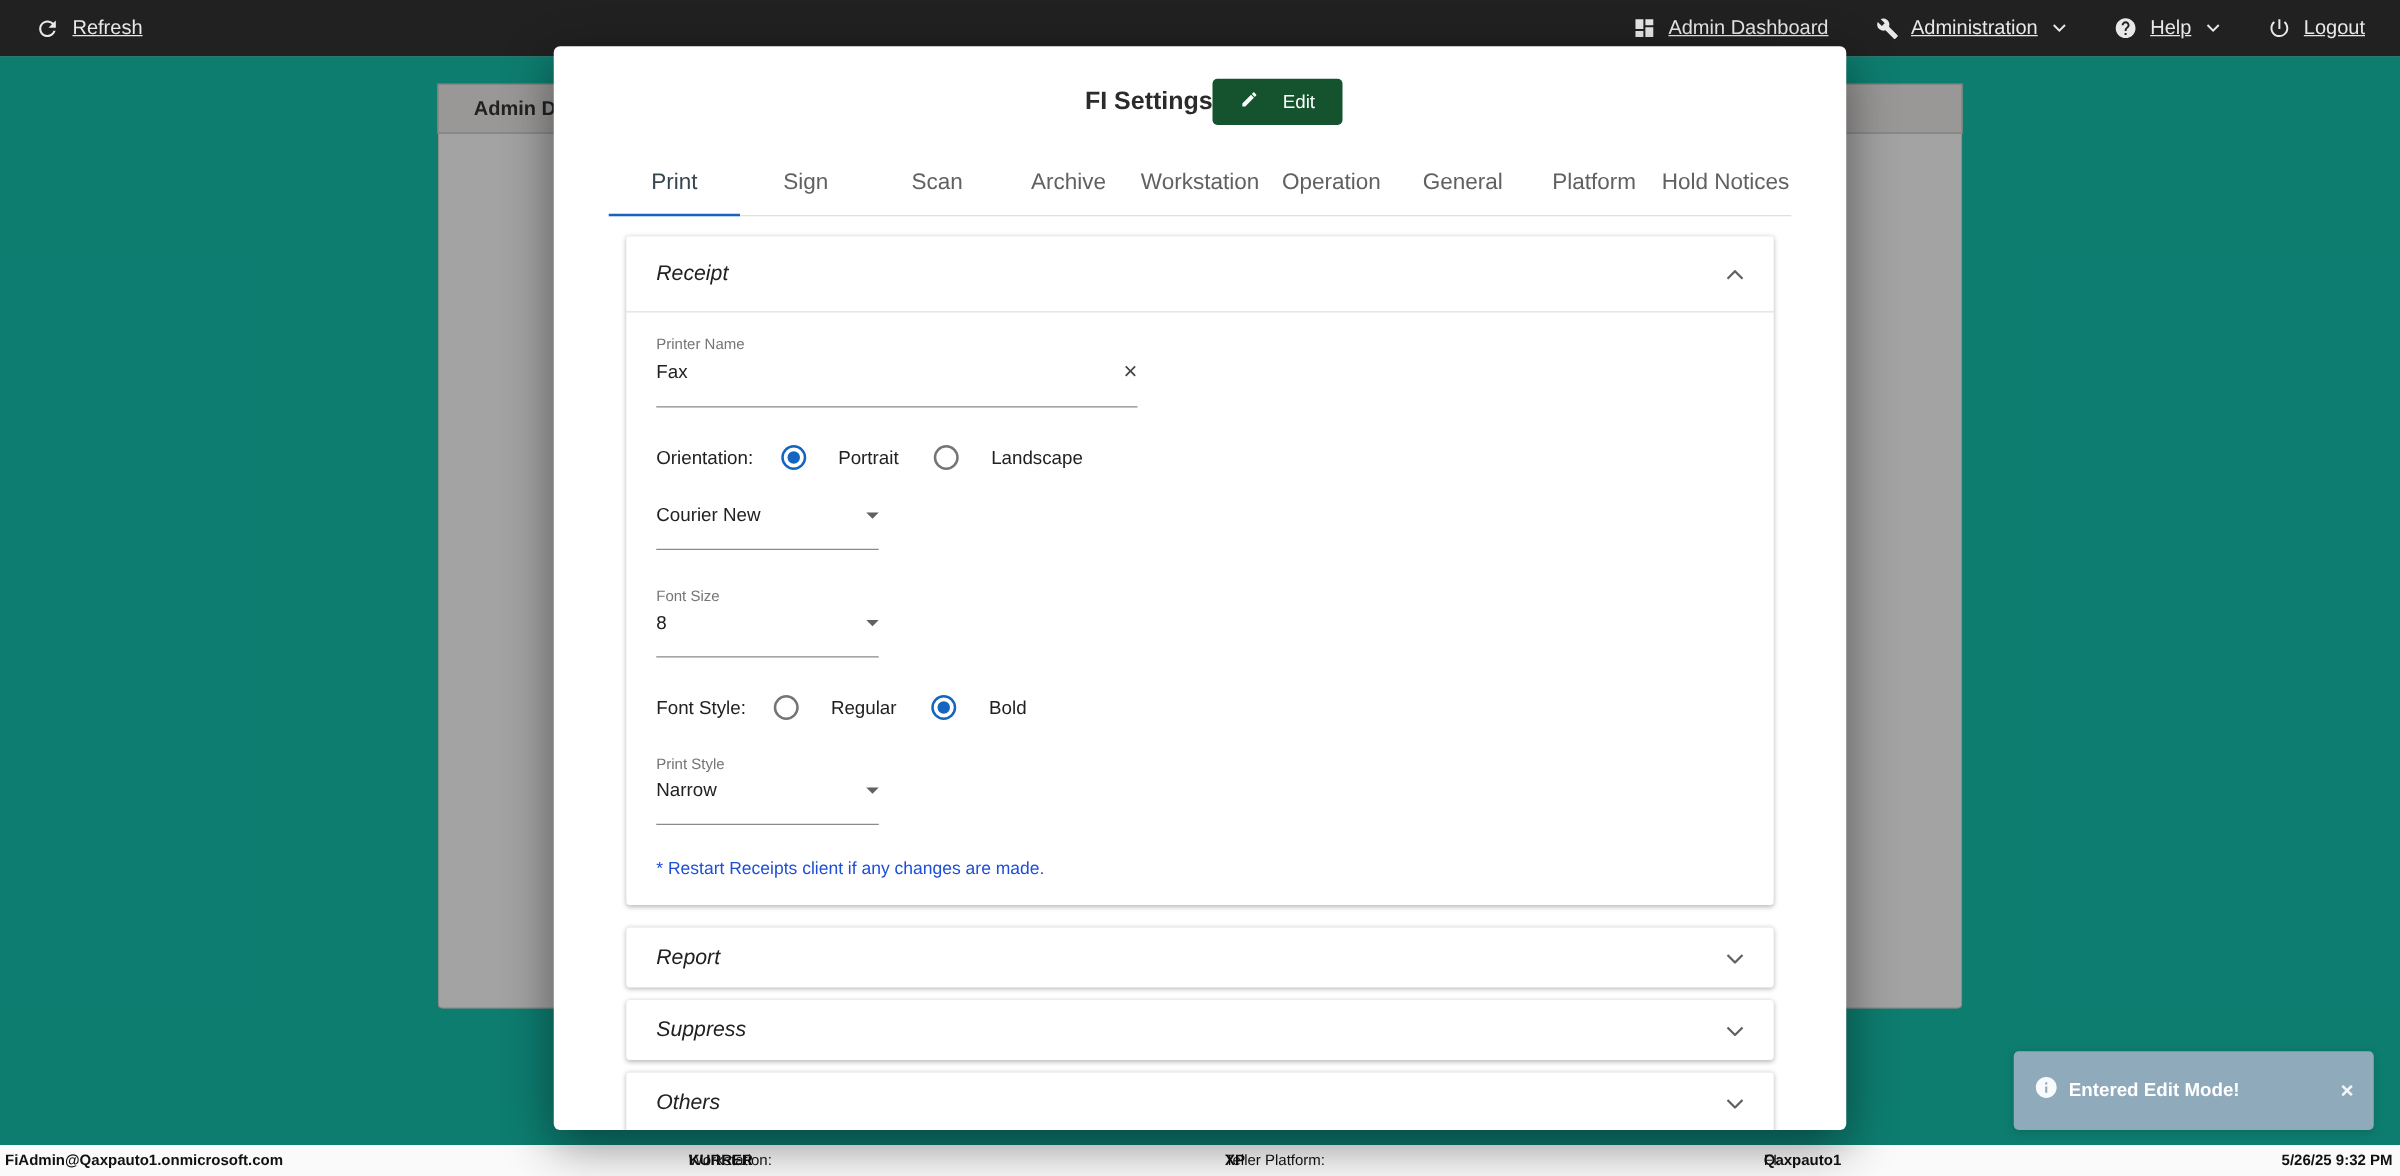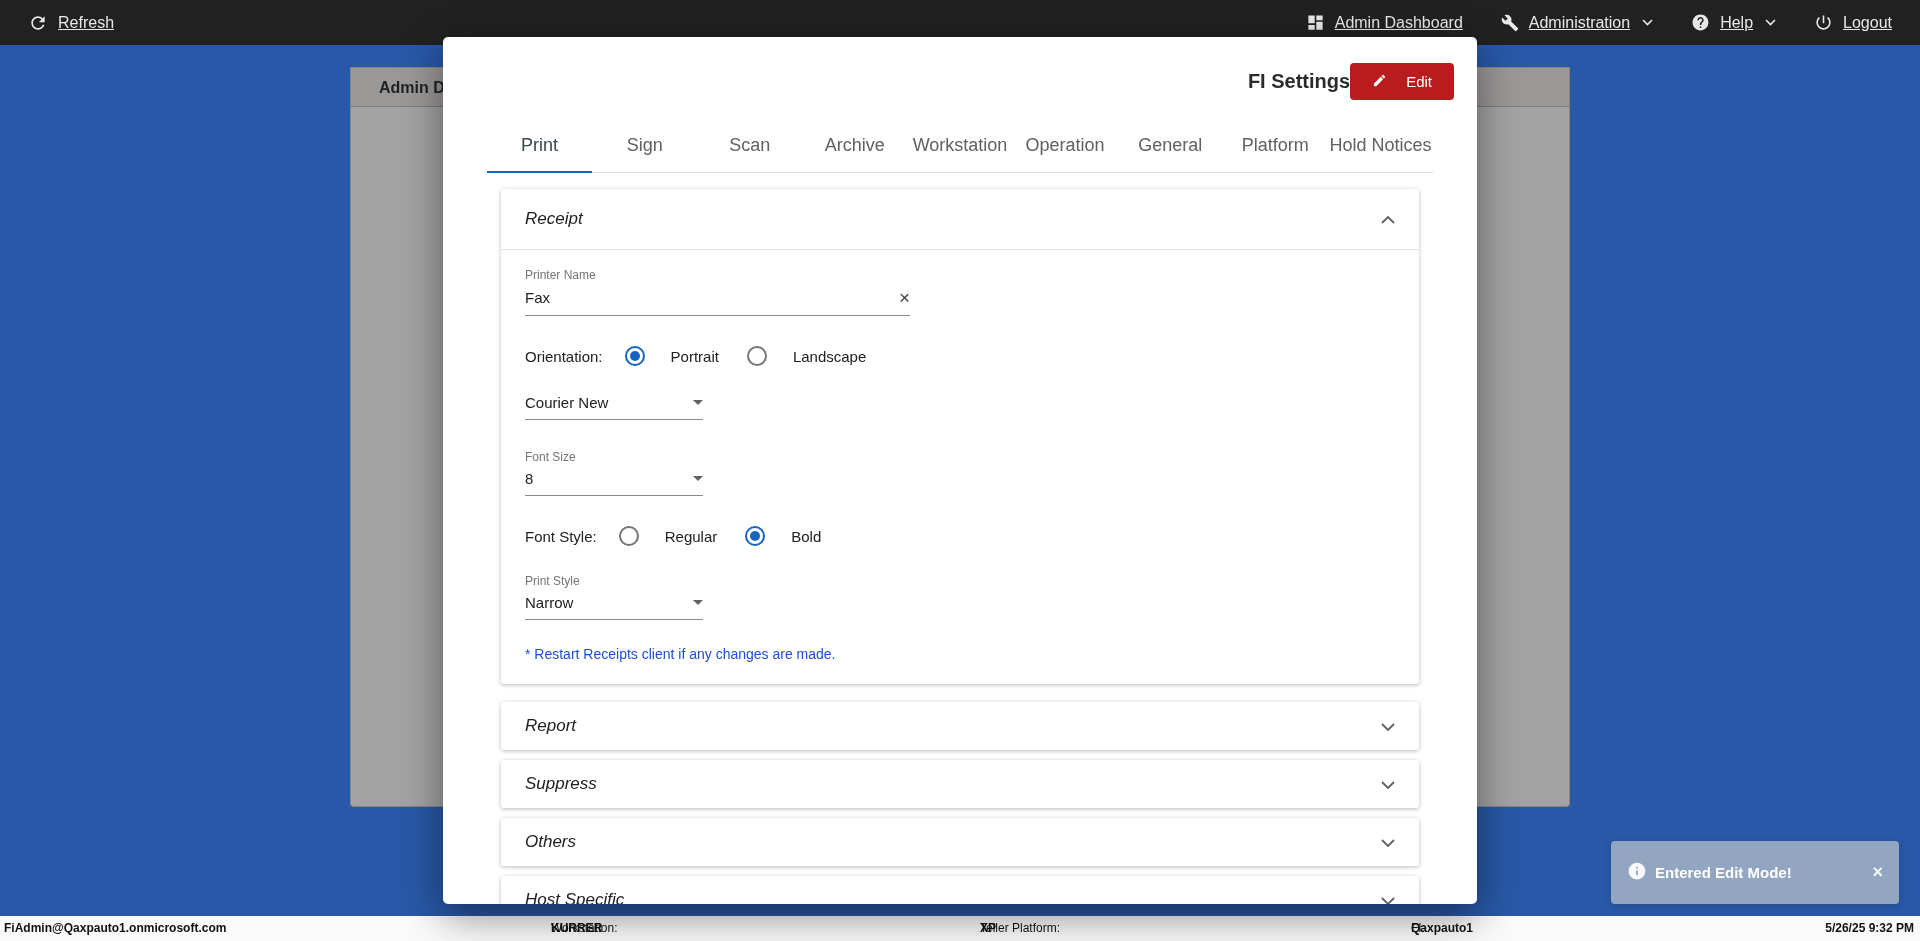--- a/index.html
+++ b/index.html
@@ -22,21 +22,21 @@
   .topbar-item {
     display: flex; align-items: center; gap: 10px;
     font-size: 16px; cursor: pointer; white-space: nowrap;
   }
   .topbar-item svg { display: block; }
   .menu-caret { margin-left: 2px; }
 
   
   .page {
     position: absolute; top: 45px; bottom: 25px; left: 0; right: 0;
-    background: #3b82f6; z-index: 10;
+    background: #14b8a6; z-index: 10;
   }
   .page-panel { width: 1220px; margin: 22px auto 0; }
   .page-panel-header {
     height: 40px; line-height: 40px; padding-left: 28px;
     background: #e3e1df; border: 1px solid #c6c4c2; border-bottom: 1px solid #b9b7b5;
     font-weight: bold; font-size: 16px; color: #333;
   }
   .page-panel-body {
     height: 700px; background: #f2f1f0;
     border: 1px solid #c6c4c2; border-top: none; border-radius: 0 0 4px 4px;
@@ -49,26 +49,26 @@
   }
 
   
   .modal {
     position: absolute; top: 37px; left: 50%; transform: translateX(-50%);
     width: 1034px; height: 867px; background: #ffffff; border-radius: 5px;
     box-shadow: 0 12px 40px rgba(0,0,0,0.45);
     z-index: 100; display: flex; flex-direction: column;
   }
   .modal-header {
-    display: flex; align-items: center; justify-content: flex-end;
+    display: flex; align-items: center; justify-content: center;
     padding: 26px 23px 20px 45px;
   }
   .modal-title { font-size: 20px; font-weight: bold; color: #2b2b2b; }
   .edit-button {
-    background: #b91c1c; color: #fff; border: none; border-radius: 4px;
+    background: #14532d; color: #fff; border: none; border-radius: 4px;
     height: 37px; padding: 16px 22px; font-size: 15px;
     display: flex; align-items: center; gap: 19px; cursor: pointer;
     font-family: "Liberation Sans", sans-serif;
   }
 
   .tabs {
     display: flex; margin: 0 44px; border-bottom: 1px solid #e0e0e0;
   }
   .tab {
     flex: 1; text-align: center; padding: 15px 0 16px;
@@ -93,21 +93,21 @@
     padding: 20px 24px; font-size: 17px; color: #212121; cursor: pointer; font-style: italic;
   }
   .card.receipt .card-header { border-bottom: 1px solid #e0e0e0; }
   .card.collapsed { height: 48px; margin-bottom: 10px; }
   .card.collapsed .card-header { padding: 0 24px; height: 48px; }
 
   .form { padding: 18px 24px 22px; }
   .fgroup { margin-bottom: 30px; }
   .small-label { font-size: 12px; color: #757575; margin-bottom: 6px; }
   .uline {
-    border-bottom: 1px solid #8a8a8a; padding-bottom: 8px;
+    border-bottom: 1px solid #8a8a8a; padding-bottom: 18px;
     display: flex; align-items: center; justify-content: space-between;
     font-size: 15px; color: #212121; cursor: pointer;
   }
   .printer-field { width: 385px; }
   .select-field { width: 178px; }
   .clear-x { font-size: 19px; color: #424242; cursor: pointer; line-height: 1; }
   .caret {
     width: 0; height: 0; border-left: 5px solid transparent;
     border-right: 5px solid transparent; border-top: 5px solid #616161;
   }

